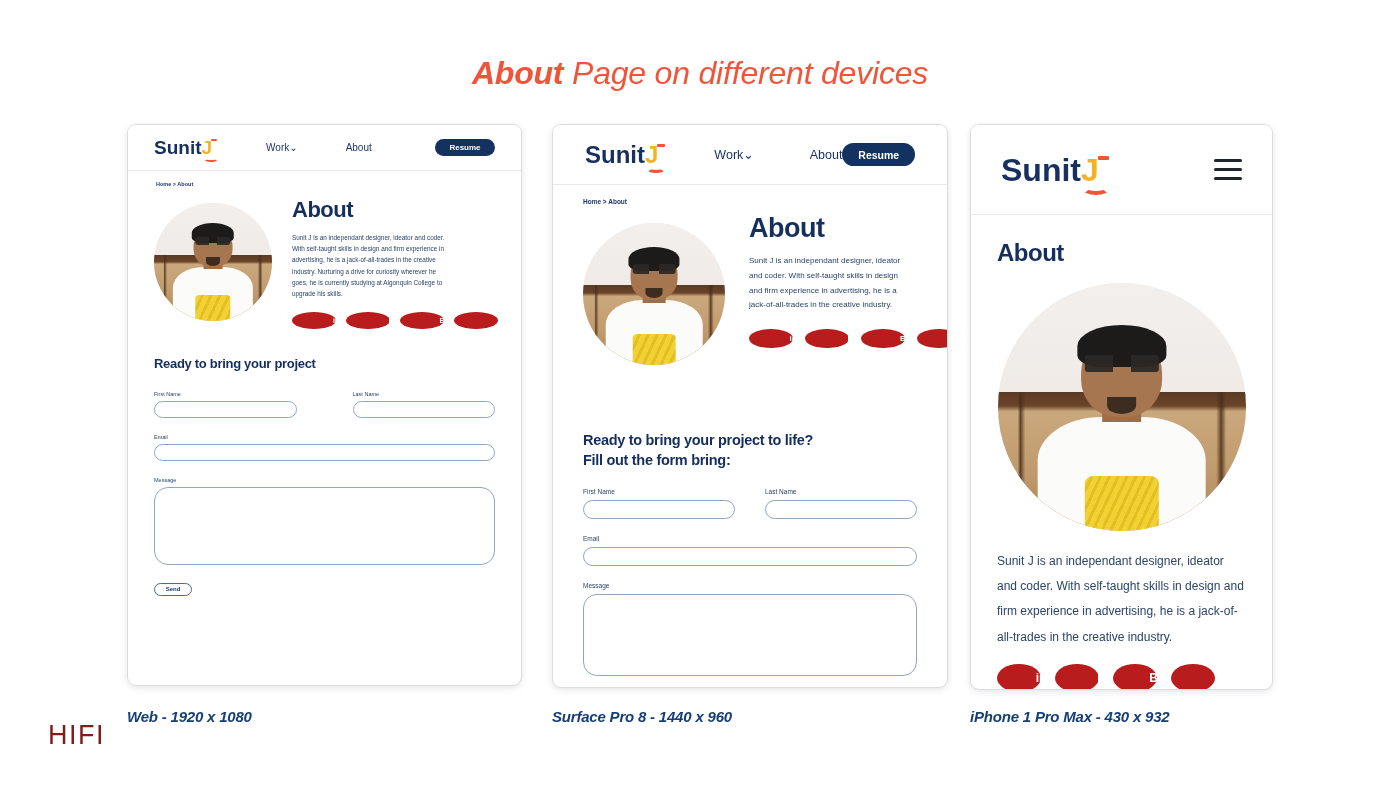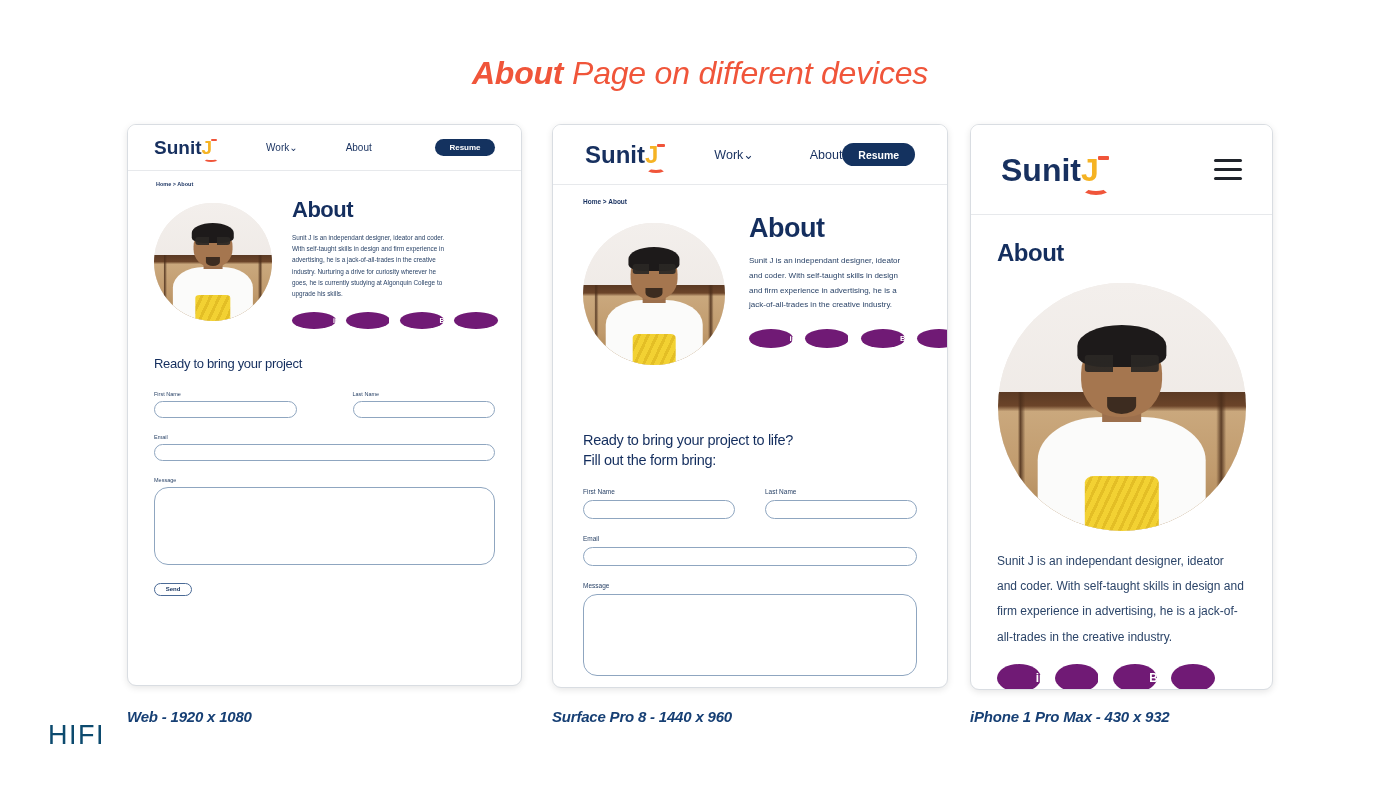--- a/index.html
+++ b/index.html
@@ -20,21 +20,21 @@
     color: #F0553A;
     letter-spacing: -0.2px;
     white-space: nowrap;
   }
   .page-title .strong { font-weight: 700; }
   .page-title .light { font-weight: 400; }
 
   
   .hifi-label {
     position: absolute; left: 48px; top: 720px;
-    font-size: 27px; color: #0c4a6e; letter-spacing: 1.5px; font-weight: 400;
+    font-size: 27px; color: #7f1d1d; letter-spacing: 1.5px; font-weight: 400;
   }
 
   
   .device { position: absolute; background:#fff;
     border: 1px solid #d9dde2; border-radius: 9px;
     box-shadow: 0 2px 7px rgba(0,0,0,0.10);
     overflow: hidden; }
   #device-web     { left:127px; top:124px; width:395px; height:562px; }
   #device-surface { left:552px; top:124px; width:396px; height:564px; }
   #device-mobile  { left:970px; top:124px; width:303px; height:566px; }
@@ -94,26 +94,26 @@
   .photo .glasses { position:absolute; left:50%; transform:translateX(-50%); bottom:64%;
       width:30%; height:7%;
       background:
         linear-gradient(90deg,#2a2724 0 38%, transparent 38% 62%, #2a2724 62% 100%);
       border-radius:3px; opacity:0.92; }
   .photo .beard { position:absolute; left:50%; transform:translateX(-50%); bottom:47%;
       width:12%; height:7%; background:#2a2018; border-radius:0 0 50% 50%; opacity:0.85; }
 
   
   .socials { display:flex; }
-  .soc { background:#701a75; border-radius:50%; color:#fff;
+  .soc { background:#b91c1c; border-radius:50%; color:#fff;
          display:flex; align-items:center; justify-content:center;
          font-weight:700; flex:none;padding-left:44px; }
 
   
-  .form-h { color:#142E5E; font-weight:400; letter-spacing:-0.3px; }
+  .form-h { color:#142E5E; font-weight:700; letter-spacing:-0.3px; }
   .flabel { color:#2B4468; }
   .finput { border:1px solid #8fa6c0; border-radius:999px; background:#fff; }
   .ftext  { border:1px solid #8fa6c0; border-radius:14px; background:#fff; }
   .send-btn { border:1px solid #4A6A96; border-radius:999px; color:#16335F;
               font-weight:700; display:inline-flex; align-items:center; justify-content:center; }
 
   .footer-band { background:#12396B; color:#fff; font-weight:800; }
 
   
   #device-web .navbar { height:46px; padding:0 26px; }

